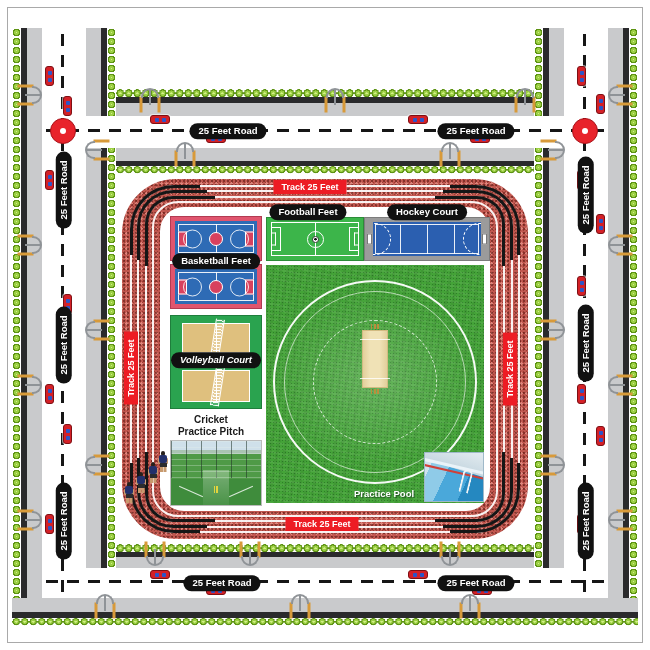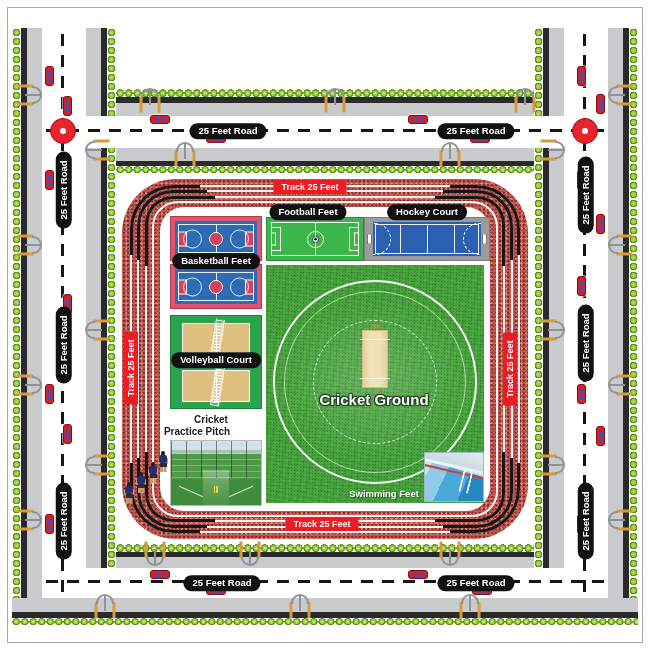--- a/index.html
+++ b/index.html
@@ -273,54 +273,53 @@
         <div class="mid"></div>
         <div class="net"></div>
       </div>
     <div class="vb" style="left:11px;width:68px;top:54px;height:32px;">
         <div class="mid"></div>
         <div class="net"></div>
       </div>
   </div>
 
   <div class="plabel" style="left:211px;top:419px;">Cricket</div>
-  <div class="plabel" style="left:197px;top:431px;">Practice Pitch</div>
+  <div class="plabel" style="left:211px;top:431px;">Practice Pitch</div>
   <div class="photo" style="left:170px;top:440px;width:92px;height:66px;">
     <div class="nets"></div>
     <div class="strip"></div>
       <div class="cr1"></div>
       <div class="cr2"></div>
     <div class="stmp"></div>
   </div>
 
   <div class="grass">
     <div class="ring" style="left:7px;top:15px;width:204px;height:204px;border:2.5px solid rgba(255,255,255,.95);"></div>
     <div class="ring" style="left:18px;top:26px;width:182px;height:182px;border:1.5px solid rgba(255,255,255,.6);"></div>
     <div class="ring" style="left:47px;top:55px;width:124px;height:124px;border:1.5px dashed rgba(255,255,255,.75);"></div>
     <div class="pitch" style="left:96px;top:65px;width:26px;height:58px;">
       <div class="crease" style="top:8px;"></div>
         <div class="crease" style="bottom:8px;"></div>
     </div>
     <div class="stumps" style="left:105px;top:59px;"></div>
     <div class="stumps" style="left:105px;top:124px;"></div>
   </div>
-  <div class="biglabel" style="left:374px;top:399px;">Cricket Ground</div>
 
   <div class="pool" style="left:424px;top:452px;width:60px;height:50px;">
     <div class="deck"></div>
       <div class="edge"></div>
       <div class="rope"></div>
       <div class="lad"></div>
   </div>
-  <div class="poollabel" style="left:384px;top:493px;">Swimming Feet</div>
+  <div class="poollabel" style="left:384px;top:493px;">Practice Pool</div>
 
   <div class="pill" style="left:216px;top:261px;">Basketball Feet</div>
   <div class="pill" style="left:308px;top:212px;">Football Feet</div>
   <div class="pill" style="left:427px;top:212px;">Hockey Court</div>
-  <div class="pill" style="left:216px;top:360px;">Volleyball Court</div>
+  <div class="pill" style="left:216px;top:360px;font-style:italic;">Volleyball Court</div>
 
   <div class="tlabel" style="left:310px;top:187px;">Track 25 Feet</div>
   <div class="tlabel" style="left:322px;top:524px;">Track 25 Feet</div>
   <div class="tlabel vert" style="left:131px;top:368px;">Track 25 Feet</div>
   <div class="tlabel vert" style="left:510px;top:369px;">Track 25 Feet</div>
 
   <div class="pill" style="left:228px;top:131px;">25 Feet Road</div>
   <div class="pill" style="left:476px;top:131px;">25 Feet Road</div>
   <div class="pill" style="left:222px;top:583px;">25 Feet Road</div>
   <div class="pill" style="left:476px;top:583px;">25 Feet Road</div>

